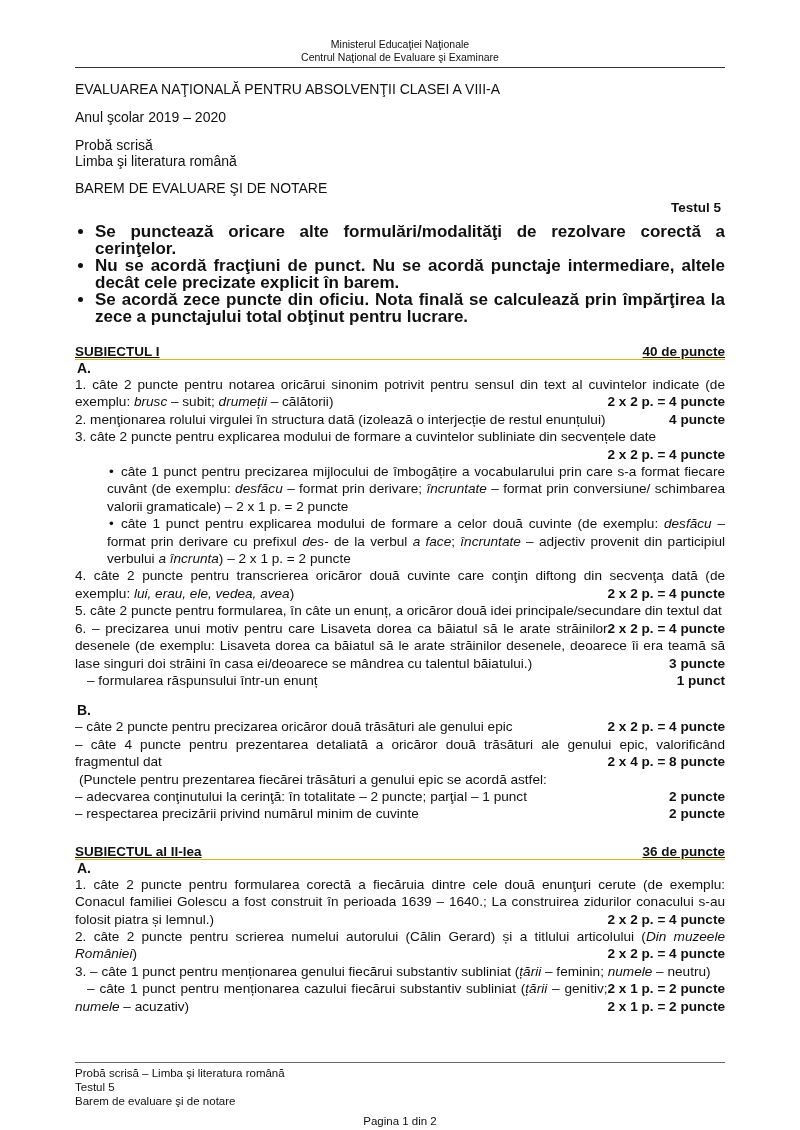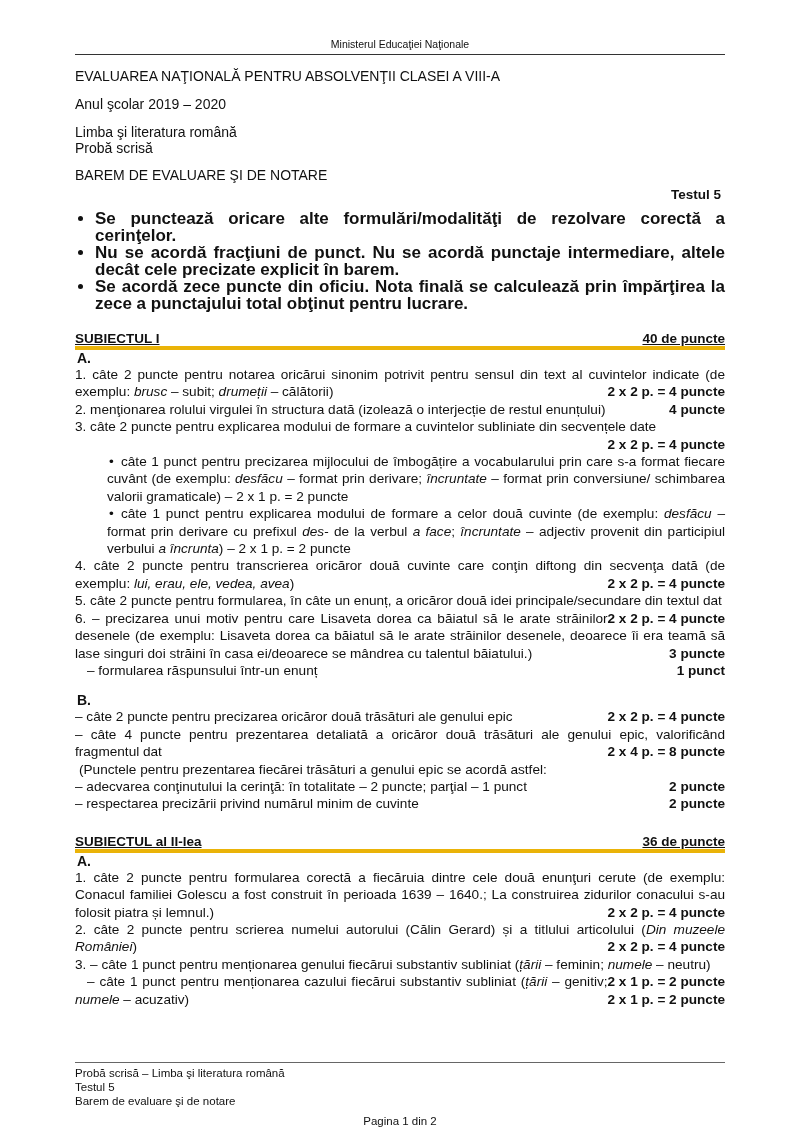--- a/index.html
+++ b/index.html
@@ -10,21 +10,21 @@
   .hdr-rule { border-top: 1px solid #333; margin-top: 3px; }
   .title { text-align: left; font-weight: normal; font-size: 14px; }
   .t1 { margin-top: 13px; }
   .t2 { margin-top: 12px; }
   .t3 { margin-top: 12px; line-height: 16px; }
   .t4 { margin-top: 11px; }
   .testul { text-align: right; font-weight: bold; font-size: 13.5px; margin-top: 4px; padding-right: 4px; }
   ul.rules { margin: 8px 0 0 0; padding-left: 20px; font-weight: bold; font-size: 17px; line-height: 17px; }
   ul.rules li { text-align: justify; }
   .sec-head { display: flex; justify-content: space-between; font-weight: bold; font-size: 13.5px;
-              text-decoration: underline; border-bottom: 4px solid #eab308; line-height: 15px; }
+              text-decoration: underline; border-bottom: 1px solid #eab308; line-height: 15px; }
   .s1 { margin-top: 19px; }
   .s2 { margin-top: 21px; }
   .part { font-weight: bold; font-size: 14px; line-height: 16px; padding-left: 2px; }
   .p { font-size: 13.6px; line-height: 17.4px; text-align: justify; }
   .row { display: flex; justify-content: space-between; font-size: 13.6px; line-height: 17.4px; }
   .pts { font-weight: bold; white-space: nowrap; }
   .right { text-align: right; font-weight: bold; font-size: 13.6px; line-height: 17.4px; }
   .ind2 { padding-left: 12px; }
   .bul { padding-left: 32px; position: relative; }
   .bul .dot { position: absolute; left: 34px; top: 0; }
@@ -37,28 +37,29 @@
   .footer .frow { display: flex; justify-content: space-between; flex-direction: column; }
   .footer .pg { text-align: center; margin-top: 6px; }
   i { font-style: italic; }
 </style>
 </head>
 <body>
 
 <div class="page">
   <div class="hdr-top">
     <div>Ministerul Educaţiei Naţionale</div>
+    <div>Centrul Naţional de Evaluare şi Examinare</div>
   </div>
   <div class="hdr-rule"></div>
 
   <div class="title t1">EVALUAREA NAŢIONALĂ PENTRU ABSOLVENŢII CLASEI A VIII-A</div>
   <div class="title t2">Anul şcolar 2019 – 2020</div>
   <div class="title t3">
+    <div>Probă scrisă</div>
     <div>Limba şi literatura română</div>
-    <div>Probă scrisă</div>
   </div>
   <div class="title t4">BAREM DE EVALUARE ŞI DE NOTARE</div>
   <div class="testul">Testul 5</div>
 
   <ul class="rules">
     <li>Se punctează oricare alte formulări/modalităţi de rezolvare corectă a cerinţelor.</li>
     <li>Nu se acordă fracţiuni de punct. Nu se acordă punctaje intermediare, altele decât cele precizate explicit în barem.</li>
     <li>Se acordă zece puncte din oficiu. Nota finală se calculează prin împărţirea la zece a punctajului total obţinut pentru lucrare.</li>
   </ul>
 

